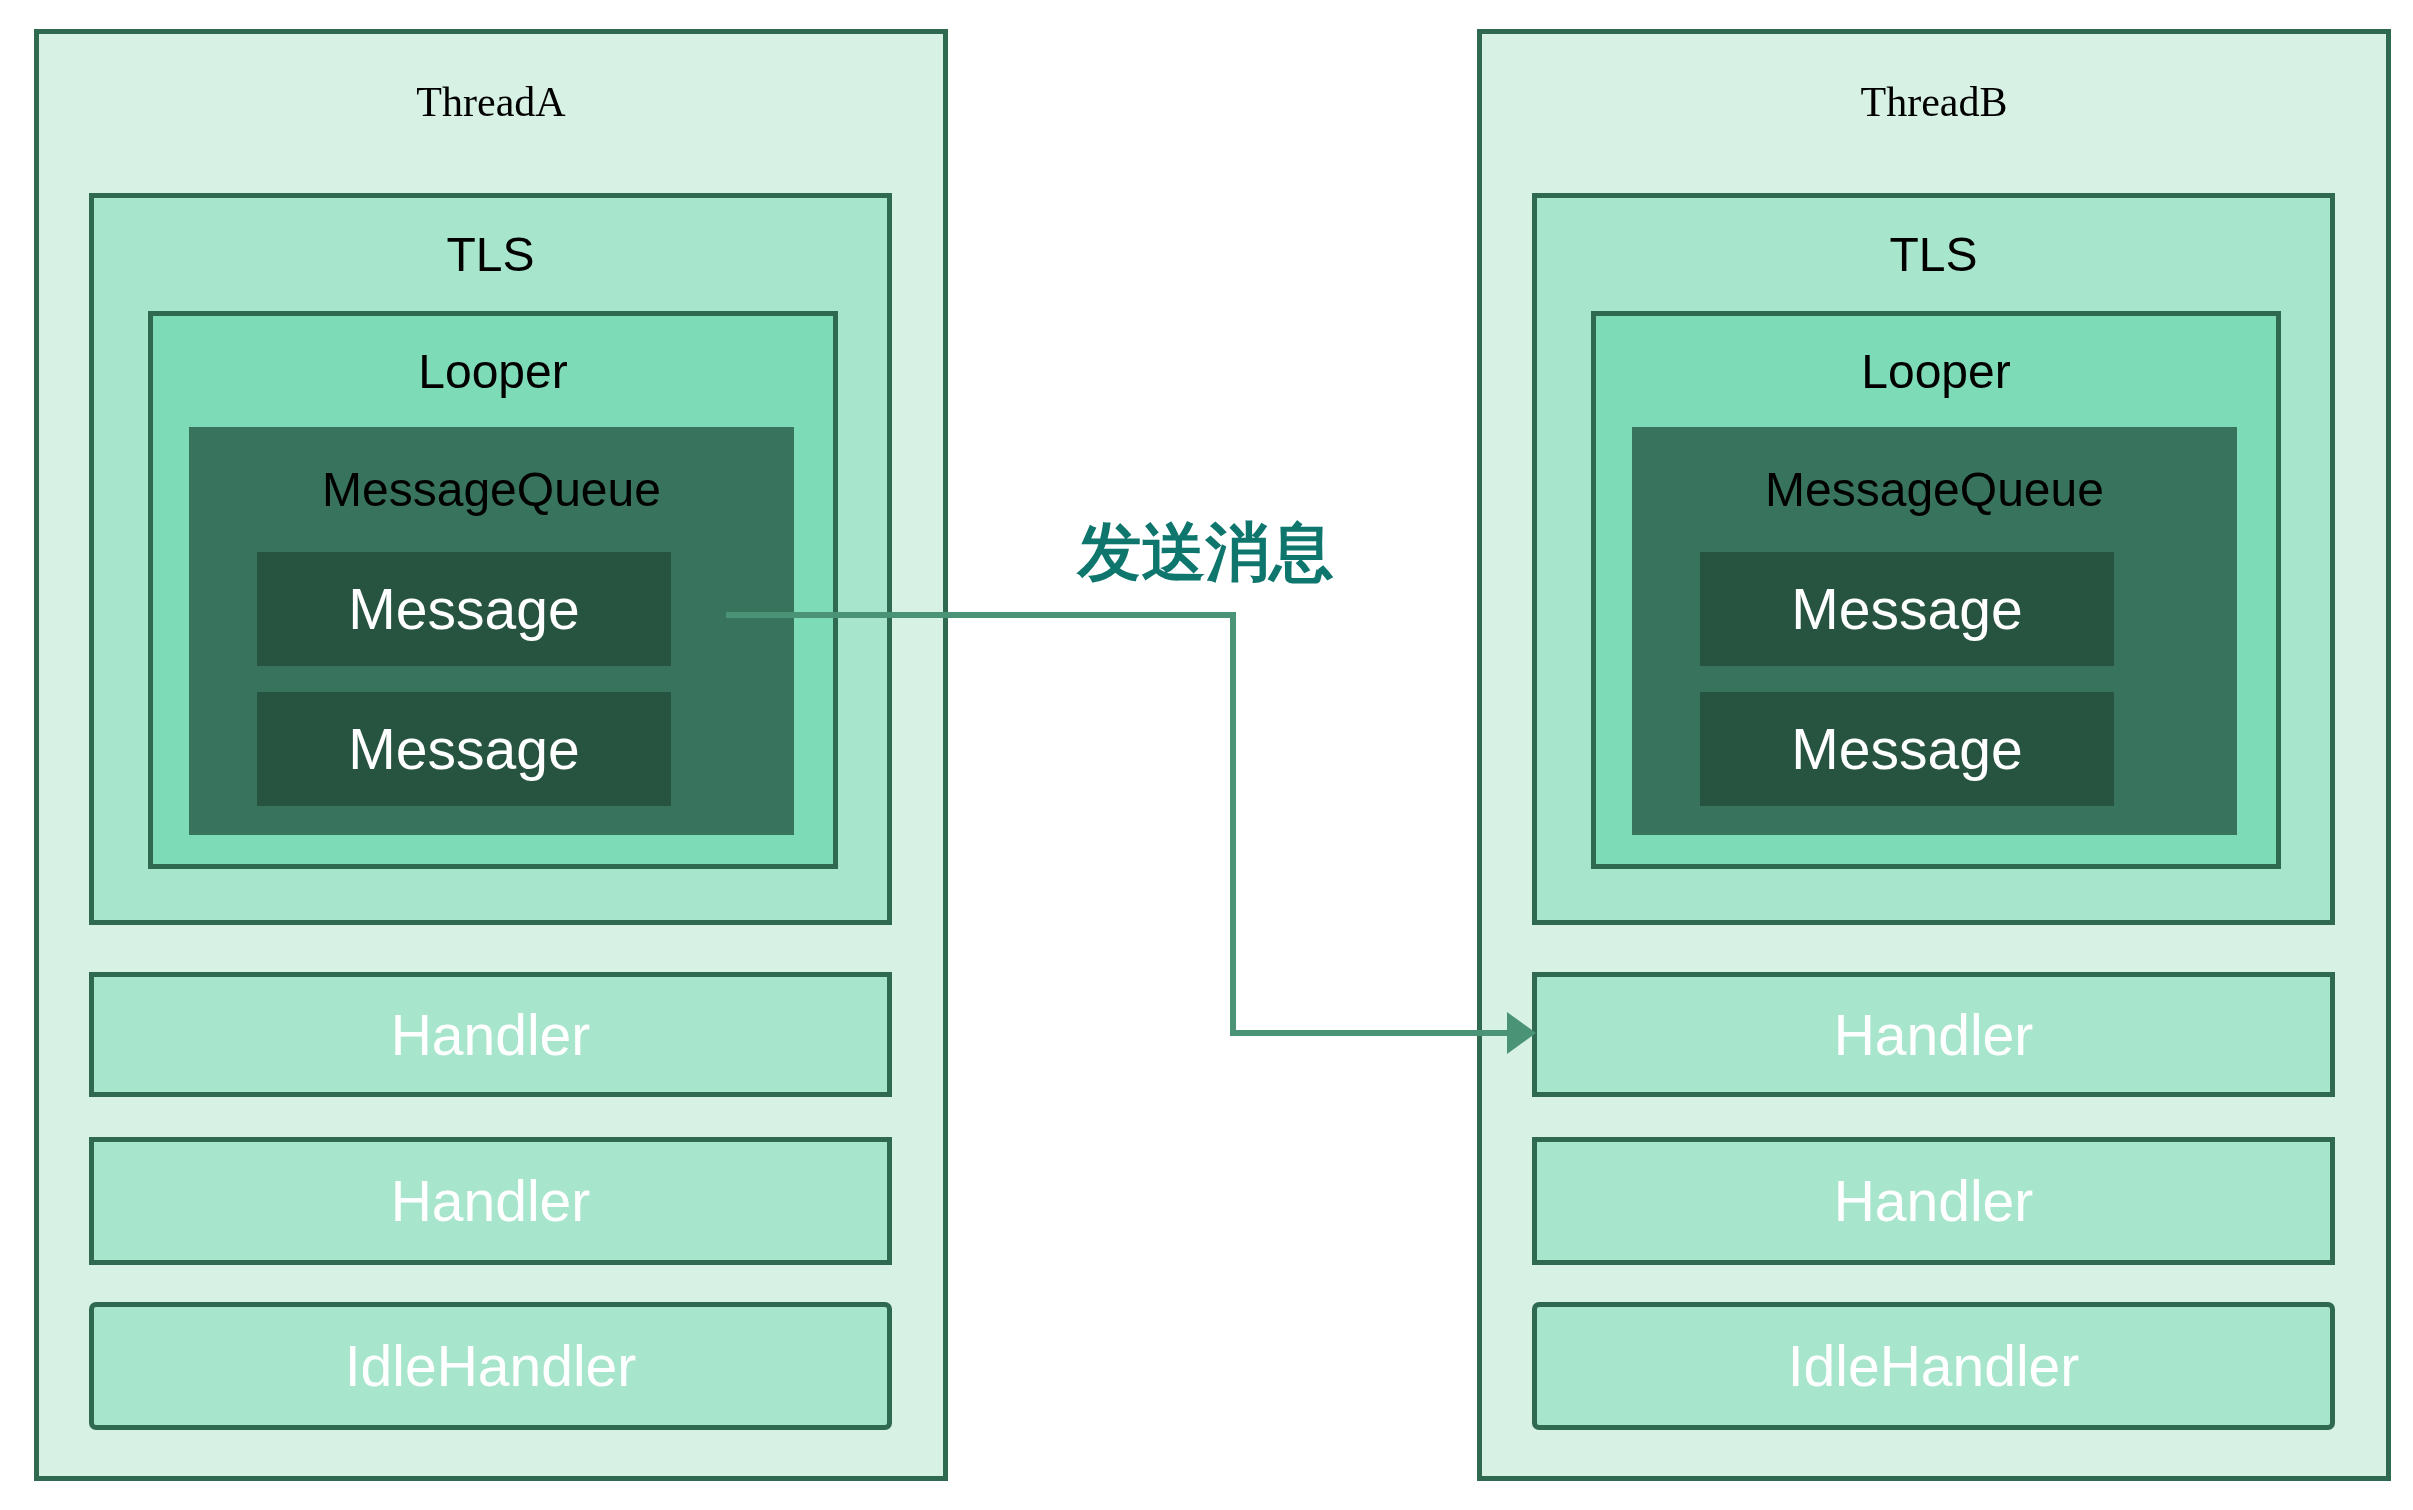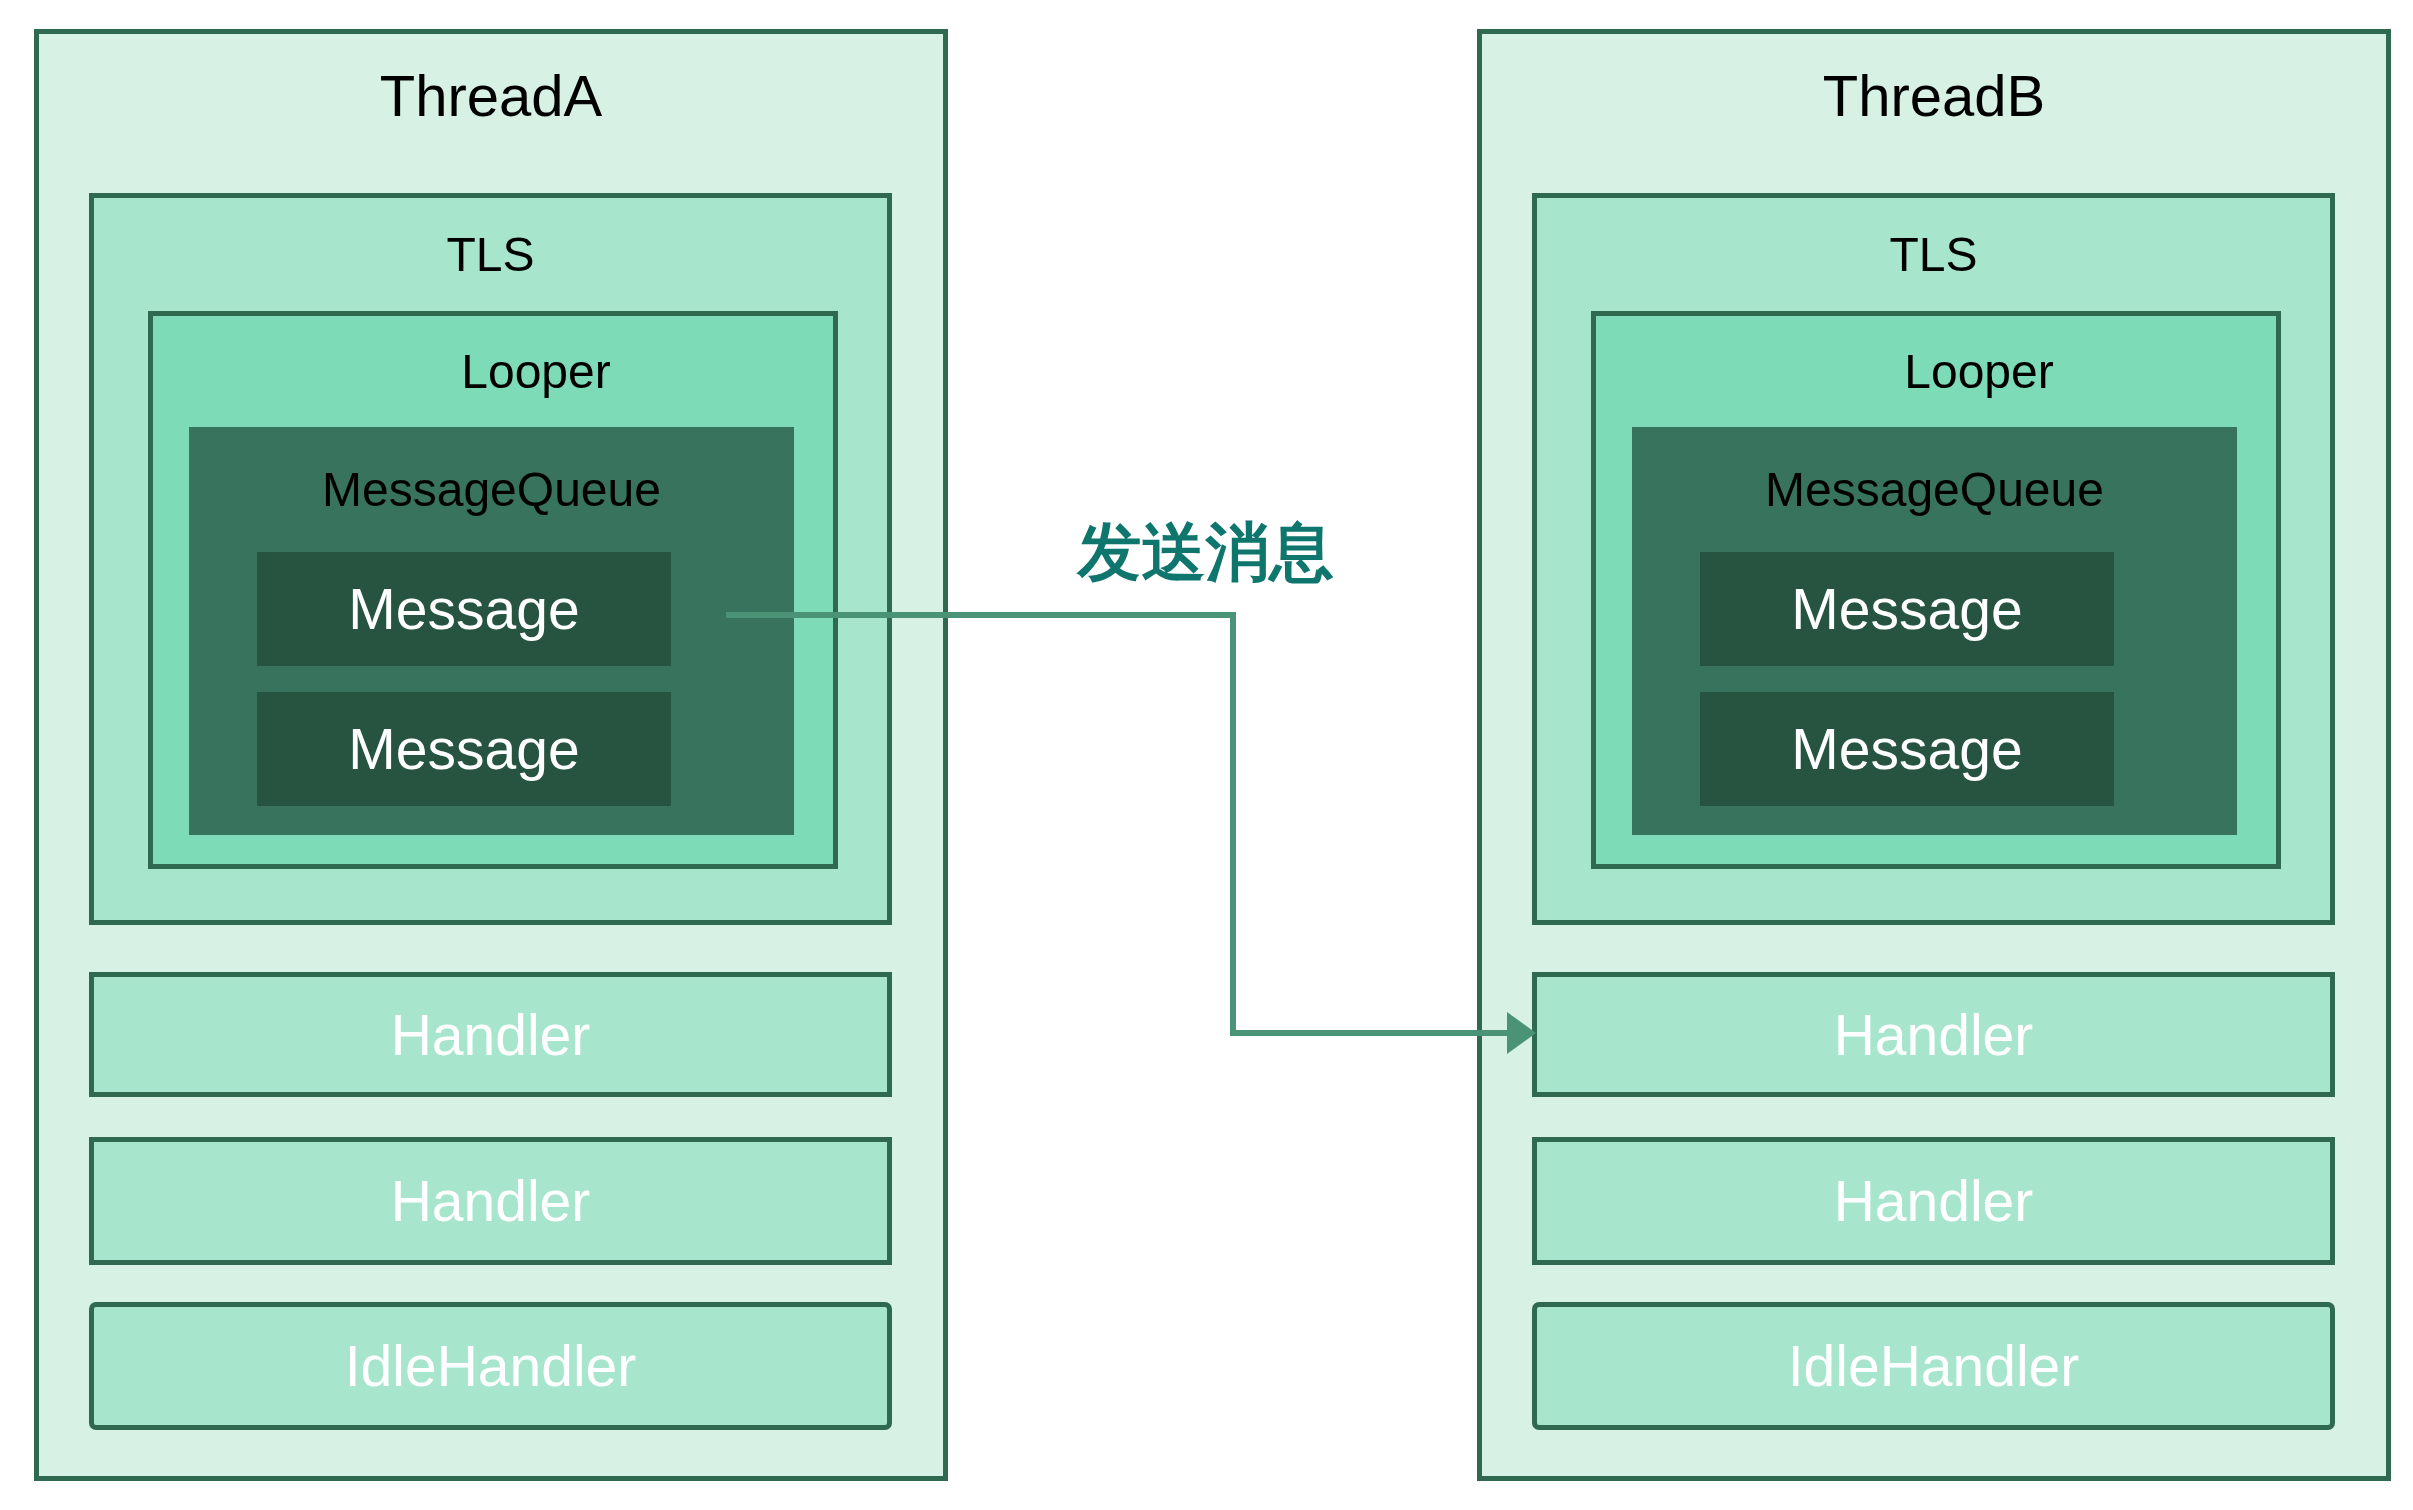--- a/index.html
+++ b/index.html
@@ -23,40 +23,40 @@
   }
   .thread{
     position:absolute;top:29px;width:914px;height:1452px;
     background:var(--thread-fill);
     border:5.5px solid var(--border-color);
     box-sizing:border-box;
   }
   .thread.a{left:34px;}
   .thread.b{left:1477px;padding-left:43px;}
   .t-title{
-    position:absolute;left:0;top:0;width:100%;height:123px;
+    position:absolute;left:0;top:6px;width:100%;height:123px;
     display:flex;align-items:center;justify-content:center;
-    font-size:58px;color:var(--title-color);
+    font-size:42px;color:var(--title-color);font-family:Liberation Serif, serif;
   }
   .tls{
     position:absolute;left:50px;top:159px;width:803px;height:732px;
     background:var(--tls-fill);
     border:5.5px solid var(--border-color);box-sizing:border-box;
   }
   .box-title{
     position:absolute;left:0;top:0;width:100%;height:113px;
     display:flex;align-items:center;justify-content:center;
     font-size:48px;color:var(--title-color);
   }
   .looper{
     position:absolute;left:54px;top:113px;width:690px;height:558px;
     background:var(--looper-fill);
     border:5.5px solid var(--border-color);box-sizing:border-box;
   }
-  .looper > .box-title{height:111px;margin-left:43px;}
+  .looper > .box-title{height:111px;}
   .queue{
     position:absolute;left:36px;top:111px;width:605px;height:408px;
     background:var(--queue-fill);
   }
   .queue > .box-title{height:125px;}
   .message{
     position:absolute;left:68px;width:414px;height:114px;
     background:var(--message-fill);color:var(--light-text);
     display:flex;align-items:center;justify-content:center;
     font-size:57px;

